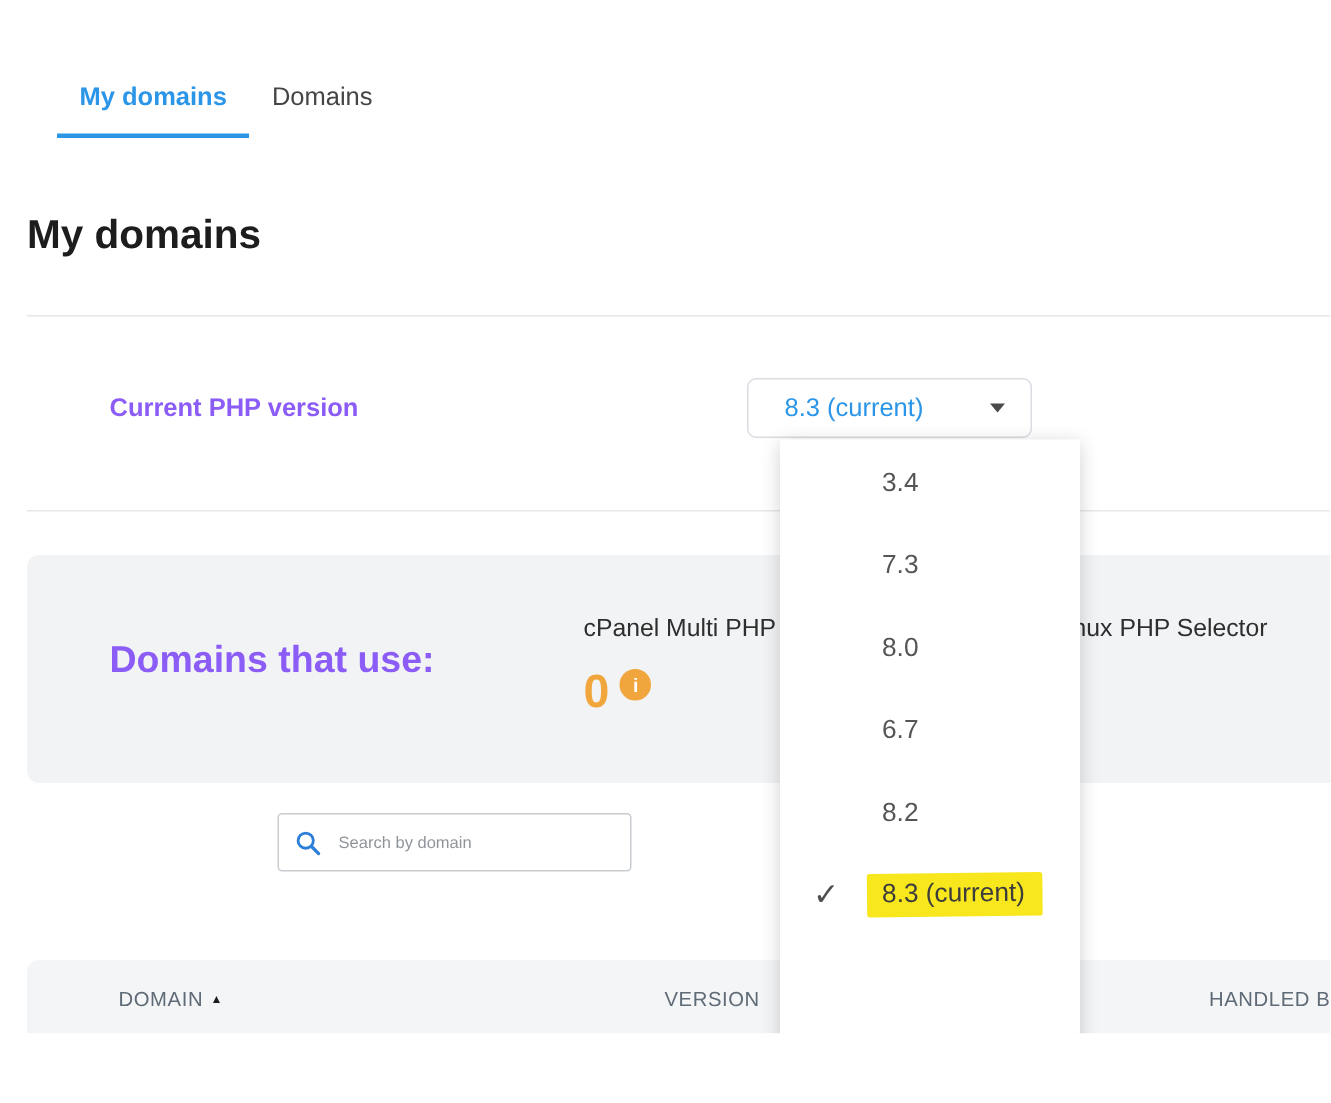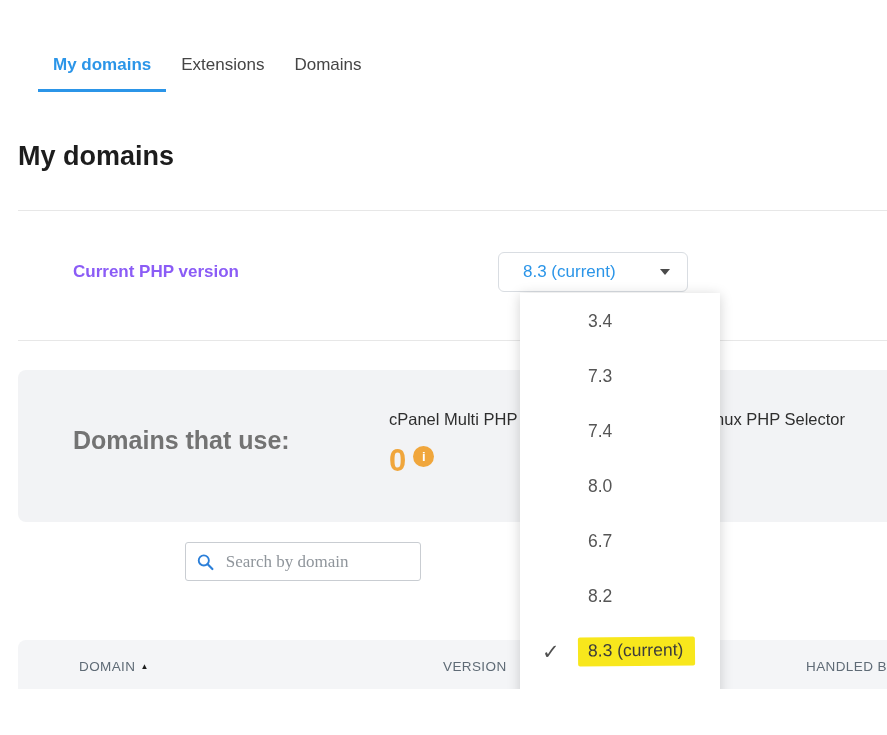--- a/index.html
+++ b/index.html
@@ -21,40 +21,40 @@
   .php-label{position:absolute;left:73px;top:262px;font-size:17px;font-weight:700;color:#8b5cf6;}
   .select-btn{position:absolute;left:498px;top:252px;width:190px;height:40px;box-sizing:border-box;
               background:#fff;border:1px solid #d9dde2;border-radius:6px;display:flex;align-items:center;
               justify-content:space-between;padding:0 17px 0 24px;font-size:17px;color:#2b95e8;
               cursor:pointer;z-index:4;}
   .caret{width:0;height:0;border-left:5px solid transparent;border-right:5px solid transparent;
          border-top:6px solid #4a4a4a;display:inline-block;}
 
   
   .banner{position:absolute;left:18px;right:-10px;top:370px;height:152px;background:#f2f3f5;border-radius:8px;}
-  .banner-title{position:absolute;left:55px;top:56px;margin:0;font-size:25px;font-weight:700;color:#737373;}
+  .banner-title{position:absolute;left:55px;top:56px;margin:0;font-size:25px;font-weight:700;color:#8b5cf6;}
   .usage-col{position:absolute;top:40px;font-size:16.5px;color:#2e2e2e;}
   .usage-cpanel{left:371px;}
   .usage-cloudlinux{right:52px;}
   .usage-count{margin-top:16px;font-size:31px;font-weight:700;color:#f0a63c;line-height:1;}
   .info-badge{display:inline-block;width:21px;height:21px;border-radius:50%;background:#f0a63c;color:#fff;
               font-size:13px;font-weight:700;text-align:center;line-height:21px;margin-left:7px;
               vertical-align:10px;cursor:pointer;font-style:normal;}
 
   
   .show-domains{position:absolute;left:18px;top:542px;height:39px;box-sizing:border-box;padding:0 17px;
                 background:#f4f4f4;border:1px solid #d6d6d6;border-radius:3px;font-size:16px;color:#333;
                 display:flex;align-items:center;gap:10px;cursor:pointer;
                 font-family:"Liberation Sans","DejaVu Sans",sans-serif;}
   .show-domains .caret{border-top-color:#333;border-left-width:4.5px;border-right-width:4.5px;}
   .search-box{position:absolute;left:185px;top:542px;width:236px;height:39px;box-sizing:border-box;
               background:#fff;border:1px solid #c9cdd2;border-radius:3px;display:flex;align-items:center;
               padding:0 10px;gap:9px;}
-  .search-box input{border:none;outline:none;font-size:17px;color:#737373;width:100%;background:transparent;
-              font-family:Liberation Serif, serif;}
+  .search-box input{border:none;outline:none;font-size:11px;color:#737373;width:100%;background:transparent;
+              font-family:Liberation Sans, sans-serif;}
   .search-box input::placeholder{color:#8f959b;}
 
   
   .thead{position:absolute;left:18px;right:-10px;top:640px;height:52px;background:#f4f5f7;border-radius:8px 8px 0 0;}
   .th{position:absolute;top:50%;transform:translateY(-50%);font-size:13.5px;color:#5f6b76;letter-spacing:.4px;
       cursor:pointer;white-space:nowrap;}
   .th-domain{left:61px;} .th-version{left:425px;} .th-handled{left:788px;}
   .sort{font-size:8px;color:#1d1d1d;margin-left:5px;vertical-align:2px;}
   .trow{position:absolute;left:0;right:0;top:692px;height:60px;background:#fdfdfe;cursor:pointer;}
   .td{position:absolute;top:34px;font-size:16px;color:#555;white-space:nowrap;}
@@ -70,21 +70,20 @@
   .dd-item .hl{background:#f8e71c;padding:3px 12px 5px 10px;margin-left:-10px;color:#3c3c3c;
                transform:rotate(-0.6deg);border-radius:2px;}
 </style>
 </head>
 <body>
 
 <div class="screen">
 
   <nav class="tabs">
       <div class="tab active">My domains</div>
-      <div class="tab">Extensions</div>
       <div class="tab">Domains</div>
     </nav>
 
   <h1 class="page-title">My domains</h1>
 
   <hr class="divider d1">
 
   <div>
     <span class="php-label">Current PHP version</span>
     <button class="select-btn">
@@ -130,21 +129,20 @@
       <circle cx="18" cy="18" r="15.5" fill="#fff" stroke="#1d5fae" stroke-width="2"></circle>
       <path d="M18 5 a13 13 0 0 1 13 13" stroke="#1d5fae" fill="none" stroke-width="4"></path>
       <path d="M18 10 a8 8 0 0 1 8 8" stroke="#2f82d8" fill="none" stroke-width="4"></path>
       <path d="M18 14.5 a3.5 3.5 0 0 1 3.5 3.5" stroke="#7fb3e8" fill="none" stroke-width="3"></path>
     </svg>
   </div>
 
   <div class="dd-panel">
       <div class="dd-item">3.4</div>
       <div class="dd-item">7.3</div>
-      <div class="dd-item">7.4</div>
       <div class="dd-item">8.0</div>
       <div class="dd-item">6.7</div>
       <div class="dd-item">8.2</div>
       <div class="dd-item">
         <span class="check">✓</span>
         <span class="hl">8.3 (current)</span>
       </div>
     </div>
 
 </div>

